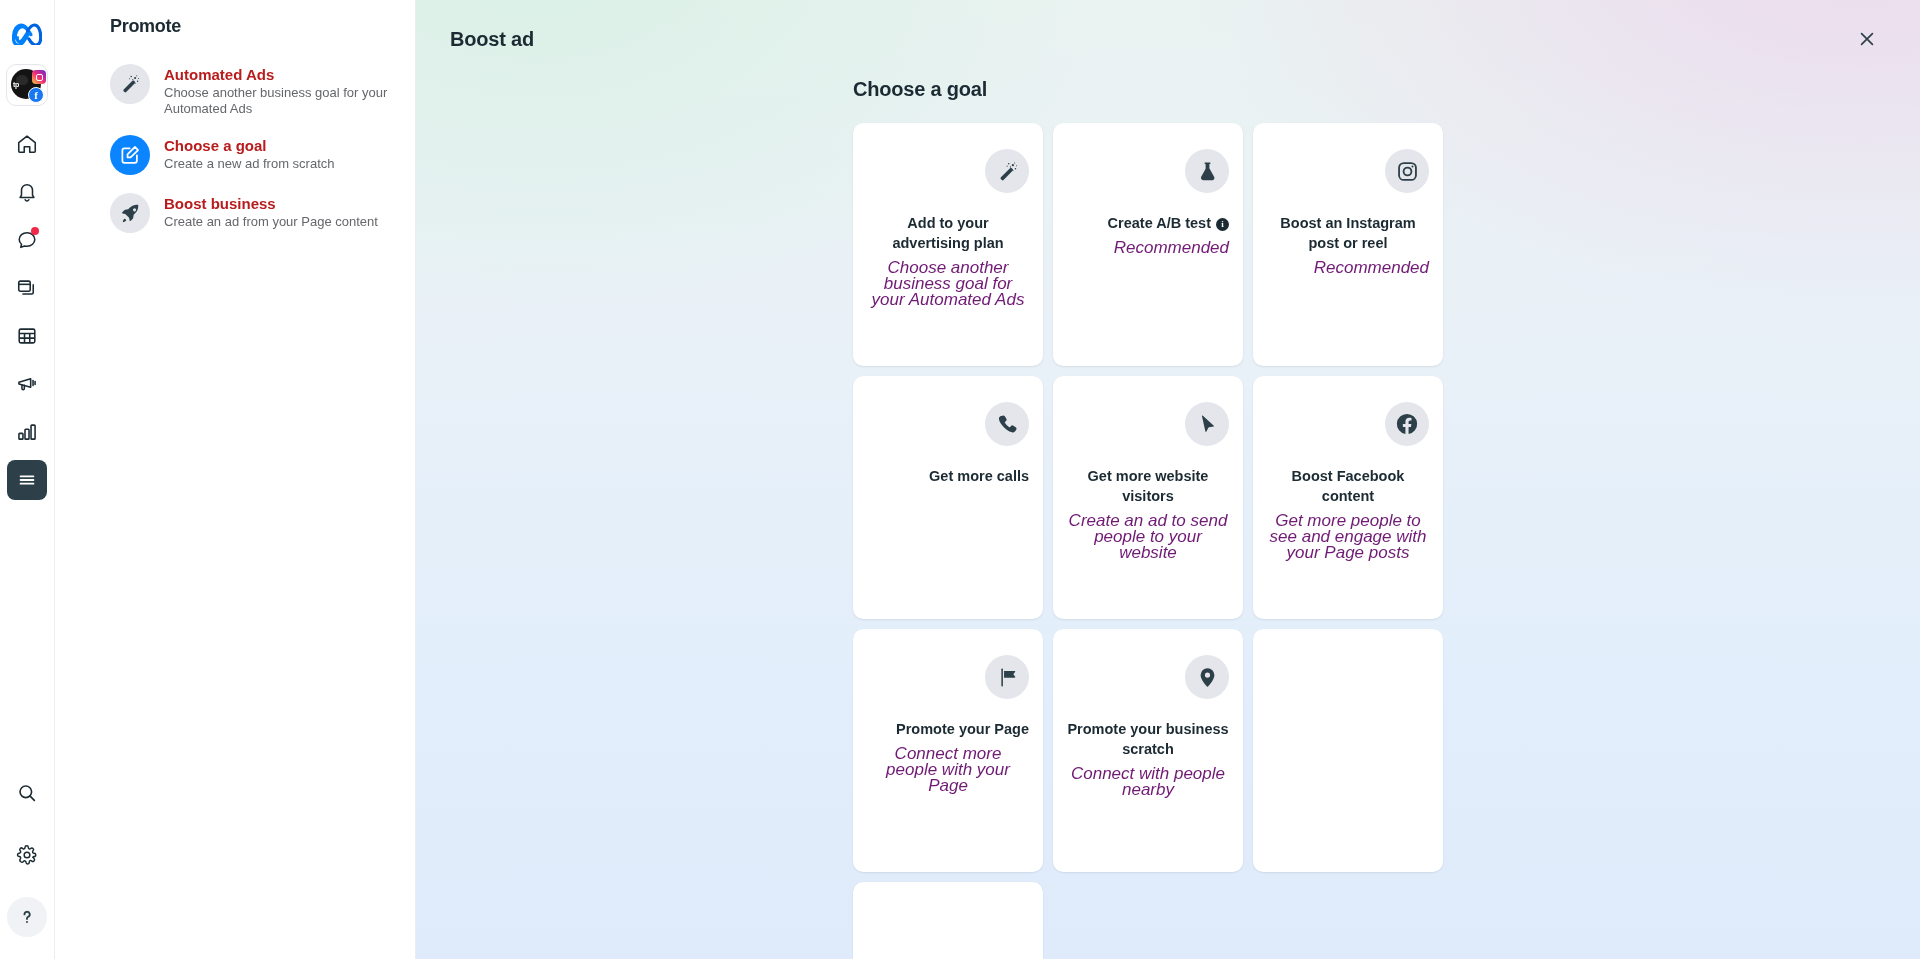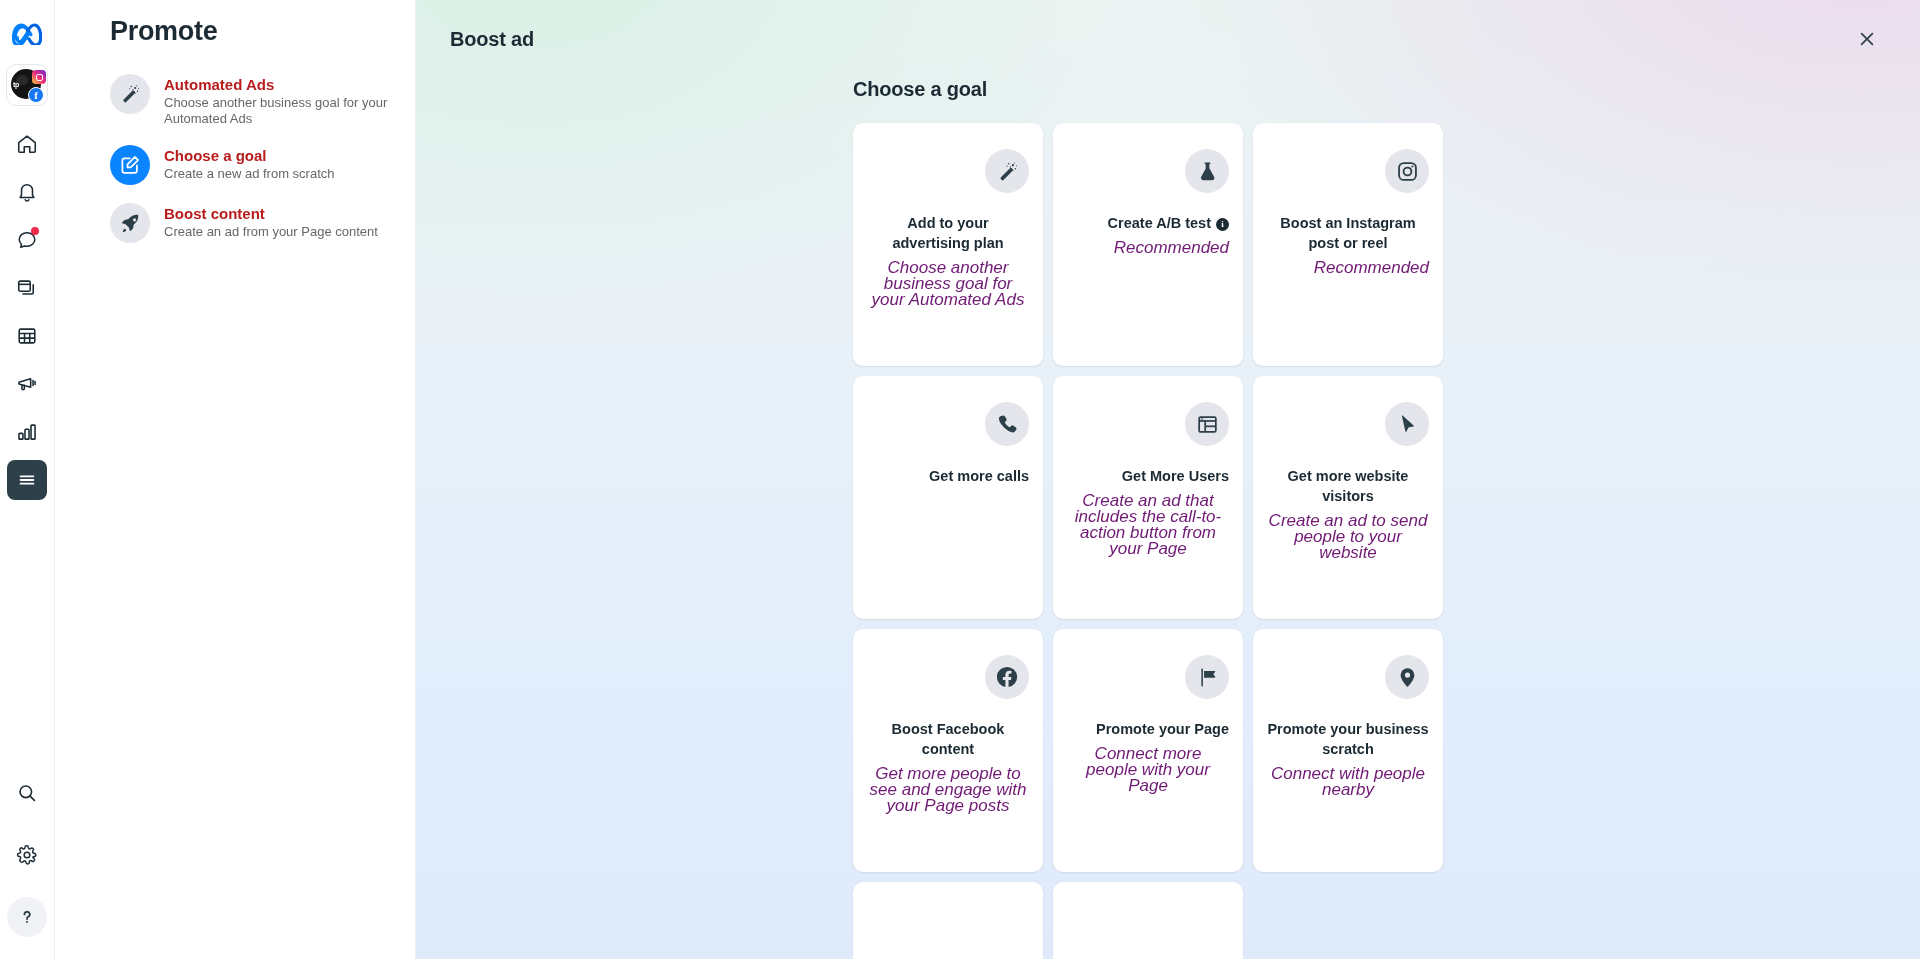--- a/index.html
+++ b/index.html
@@ -68,21 +68,21 @@
   .rail-bottom { margin-top: auto; margin-bottom: 18px; display:flex; flex-direction:column; align-items:center;}
   .rail-gap-2 { height: 14px; }
 
   
   .panel {
     width: 361px; flex: 0 0 361px; height: 959px;
     background: #fff; border-right: 1px solid #e9eef5;
     padding: 0; position: relative; z-index: 4;
   }
   .panel-title {
-    font-size: 27px; font-weight: 700; color: #1c2b33;
+    font-size: 18px; font-weight: 700; color: #1c2b33;
     padding: 16px 0 0 55px; letter-spacing: -0.3px;
   }
   .panel-list { margin-top: 18px; }
   .panel-item {
     display: flex; align-items: flex-start; gap: 14px;
     padding: 9px 20px 9px 55px; cursor: pointer;
   }
   .pi-icon {
     width: 40px; height: 40px; border-radius: 50%;
     background: #e4e6eb; color: #2d4049;
@@ -306,21 +306,21 @@
       </div>
 
       <div class="panel-item">
         <div class="pi-icon">
           <svg width="22" height="22" viewBox="0 0 24 24" fill="currentColor">
             <path d="M20.9 3.1c-3.2-.5-6.6.6-9 3L10 8l-3.3.5a1.6 1.6 0 0 0-.95.47l-2.2 2.2c-.42.42-.2 1.13.38 1.24l2.85.57 4.25 4.25.57 2.85c.11.58.82.8 1.24.38l2.2-2.2c.26-.26.42-.6.47-.95L16 14l1.9-1.9c2.4-2.4 3.5-5.8 3-9zm-5.1 6.6a1.65 1.65 0 1 1 2.34-2.33 1.65 1.65 0 0 1-2.34 2.33z"></path>
             <path d="M5.3 18.7c-.9.9-1.25 3.3-1.25 3.3s2.4-.35 3.3-1.25a1.45 1.45 0 0 0-2.05-2.05z"></path>
           </svg>
         </div>
         <div class="pi-text">
-          <div class="pi-title">Boost content</div>
+          <div class="pi-title">Boost business</div>
           <div class="pi-sub">Create an ad from your Page content</div>
         </div>
       </div>
 
     </div>
   </div>
 
   <div class="main">
 
     <div class="main-header">
@@ -390,35 +390,20 @@
               <svg width="23" height="23" viewBox="0 0 24 24" fill="currentColor">
                 <path d="M6.6 2.9a1.9 1.9 0 0 1 2.6.55l1.6 2.45a1.9 1.9 0 0 1-.3 2.45l-1.1 1a.7.7 0 0 0-.16.82 12 12 0 0 0 4.6 4.6.7.7 0 0 0 .83-.16l1-1.1a1.9 1.9 0 0 1 2.45-.3l2.45 1.6a1.9 1.9 0 0 1 .55 2.6l-.95 1.5a3 3 0 0 1-3.5 1.25C12 19.9 4.1 12 3.15 6.9A3 3 0 0 1 4.4 3.4z"></path>
               </svg>
             </div>
             <div class="card-title">
               <span>Get more calls</span>
             </div>
             <div class="card-sub"></div>
           </div>
 
-          <div class="card">
-            <div class="card-icon">
-              <svg width="23" height="23" viewBox="0 0 24 24" fill="none" stroke="currentColor" stroke-width="1.8" stroke-linejoin="round">
-                <rect x="3.3" y="4.2" width="17.4" height="15.6" rx="1.5"></rect>
-                <path d="M3.3 8.3h17.4"></path>
-                <path d="M9.6 8.3v11.5"></path>
-                <path d="M9.6 13.9h11.1"></path>
-                <rect x="5" y="5.8" width="2.6" height="1" rx="0.5" fill="currentColor" stroke="none"></rect>
-              </svg>
-            </div>
-            <div class="card-title">
-              <span>Get More Users</span>
-            </div>
-            <div class="card-sub">Create an ad that includes the call-to-action button from your Page</div>
-          </div>
 
           <div class="card">
             <div class="card-icon">
               <svg width="23" height="23" viewBox="0 0 24 24" fill="currentColor">
                 <path d="M7.2 2.9 18.6 13.2a.55.55 0 0 1-.3.96l-4.6.62a.9.9 0 0 0-.67.47l-2.2 4.15a.55.55 0 0 1-1.03-.17L6.25 3.45a.55.55 0 0 1 .95-.55z"></path>
               </svg>
             </div>
             <div class="card-title">
               <span>Get more website visitors</span>
             </div>

